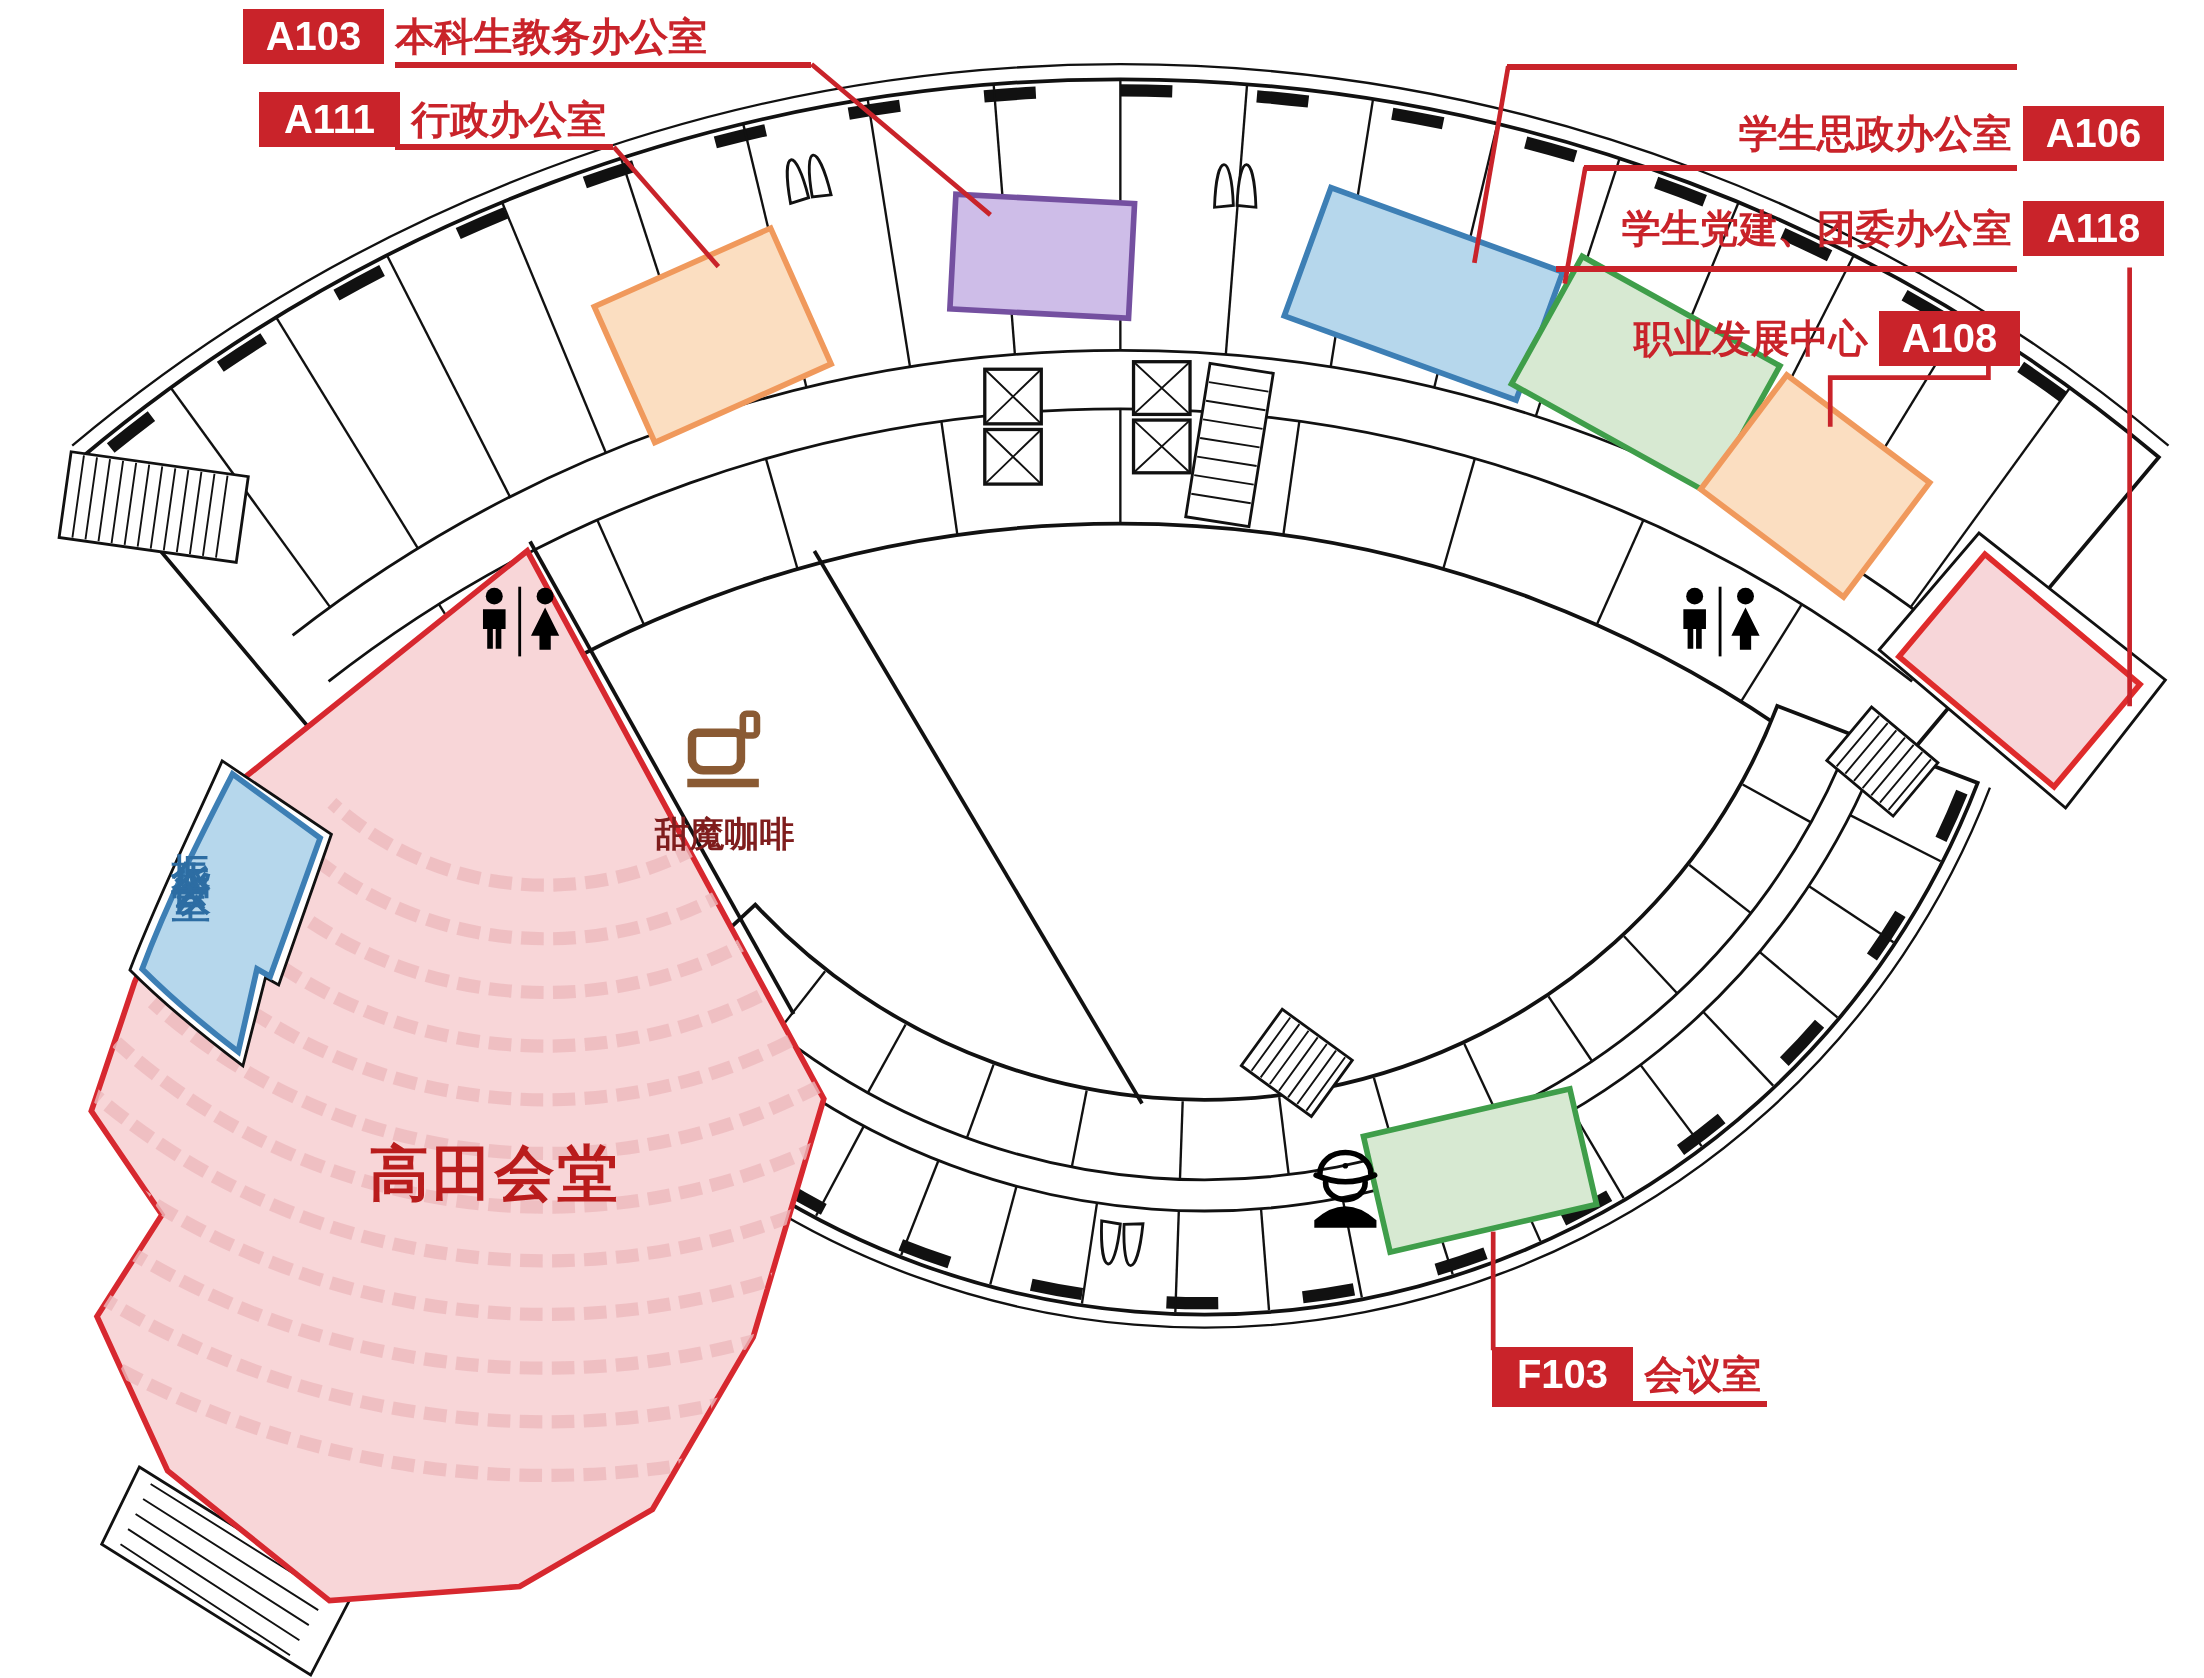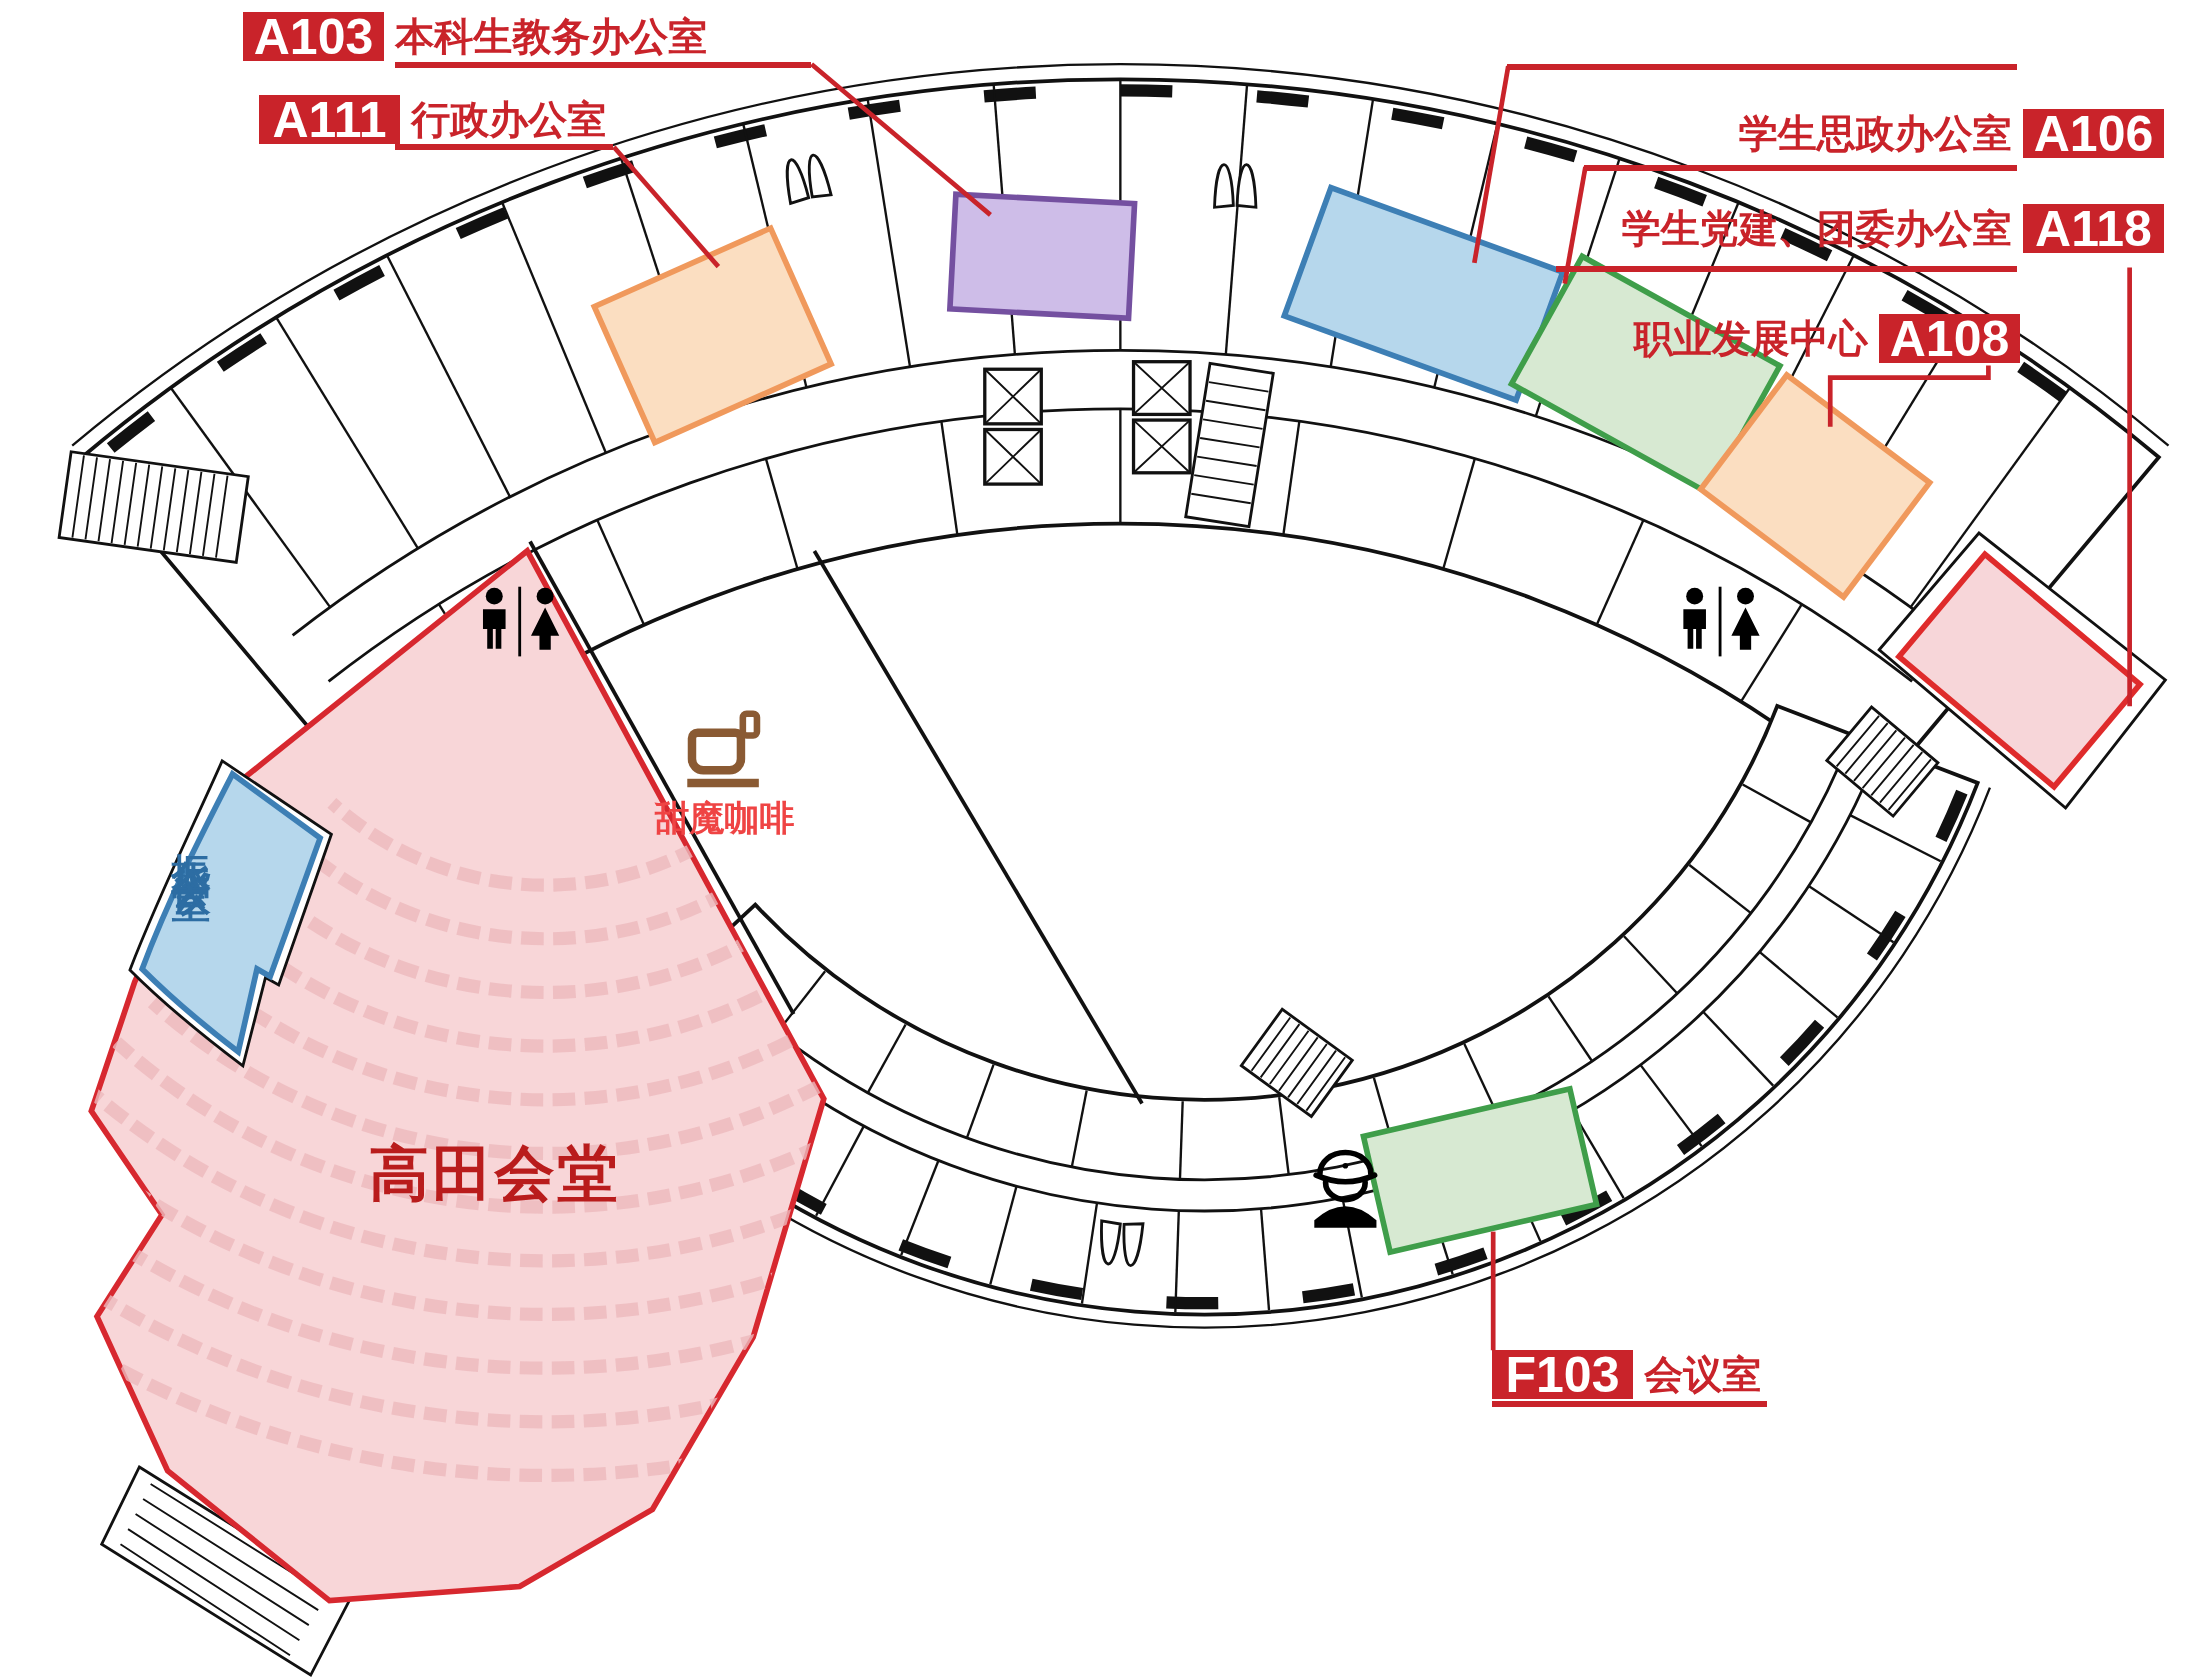--- a/index.html
+++ b/index.html
@@ -1,21 +1,21 @@
 <!DOCTYPE html>
 <html style="--red: #c9232a;font-size:15px"><head>
 <meta charset="utf-8">
 <style>
   html,body{margin:0;padding:0;background:#fff;}
   #stage{position:relative;width:2204px;height:1679px;background:#fff;overflow:hidden;
          font-family:"Liberation Sans","DejaVu Sans",sans-serif;}
   #plan{position:absolute;left:0;top:0;}
   .row{position:absolute;display:flex;gap:11.3px;align-items:center;height:55px;white-space:nowrap;}
-  .codebox{height:49px;min-width:141px;padding:0 5.6px;display:flex;align-items:center;justify-content:center;
-           background:var(--red,#c9232a);color:#fff;font-size:50px;font-weight:bold;box-sizing:border-box;}
+  .codebox{height:55px;min-width:141px;padding:0 5.6px;display:flex;align-items:center;justify-content:center;
+           background:var(--red,#c9232a);color:#fff;font-size:40px;font-weight:bold;box-sizing:border-box;}
   .cn{font-size:39px;font-weight:700;color:var(--red,#c9232a);}
   .ul{position:absolute;height:5.6px;background:var(--red,#c9232a);}
   .area-label{position:absolute;white-space:nowrap;}
   #auditorium-label{left:369px;top:1134px;font-size:60px;font-weight:700;letter-spacing:2.8px;}
   #zhenhua-label{left:164px;top:823px;font-size:39px;font-weight:700;letter-spacing:6.6px;
                  writing-mode:vertical-rl;text-orientation:upright;}
   #cafe-label{left:640px;top:795px;width:169px;text-align:center;font-size:35px;font-weight:700;}
 </style>
 </head>
 <body>
@@ -236,16 +236,16 @@
   <div class="cn">职业发展中心</div>
   <div class="codebox">A108</div>
 </div>
 <div class="row" style="left:1492px;top:1347px">
   <div class="codebox">F103</div>
   <div class="cn">会议室</div>
 </div>
 
 <div id="auditorium-label" class="area-label" style="color: #b91c1c;">高田会堂</div>
 <div id="zhenhua-label" class="area-label" style="color: rgb(45, 109, 163);">振华会议室</div>
-<div id="cafe-label" class="area-label" style="color: #ef4444;">甜魔咖啡</div>
+<div id="cafe-label" class="area-label" style="color: #7f1d1d; margin-top: 16px;">甜魔咖啡</div>
 
 </div>
 
 
 </body></html>

